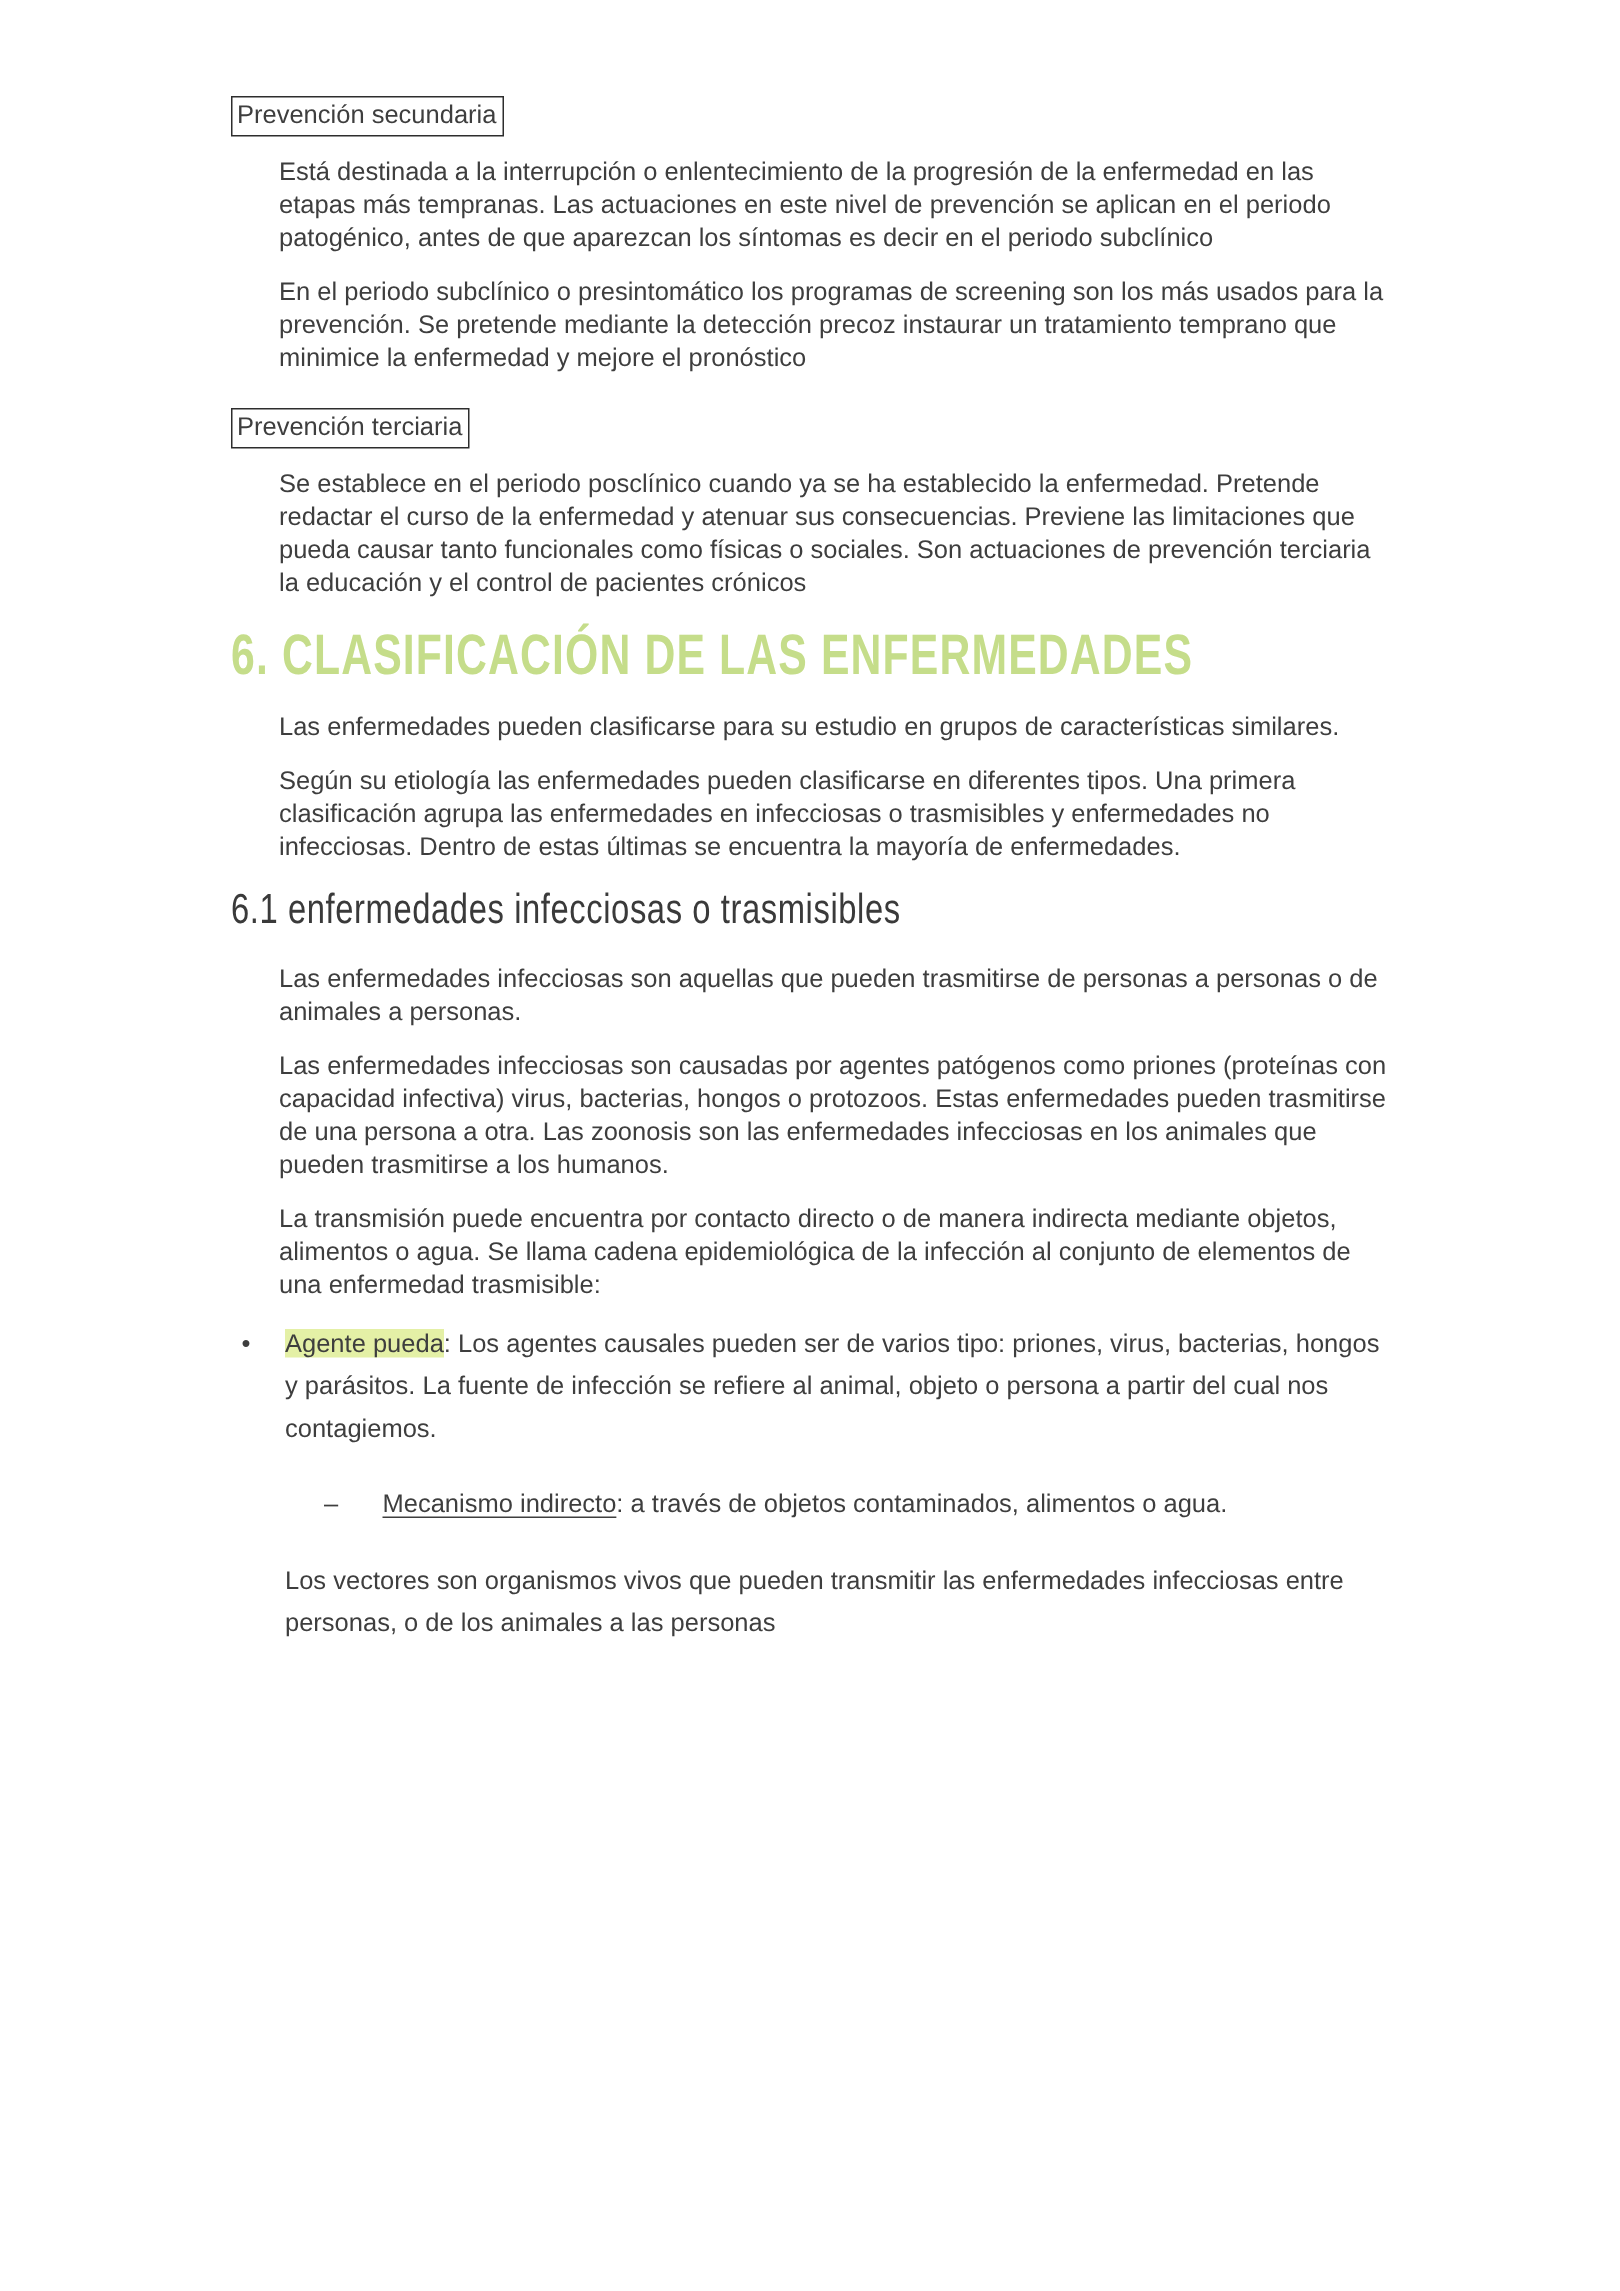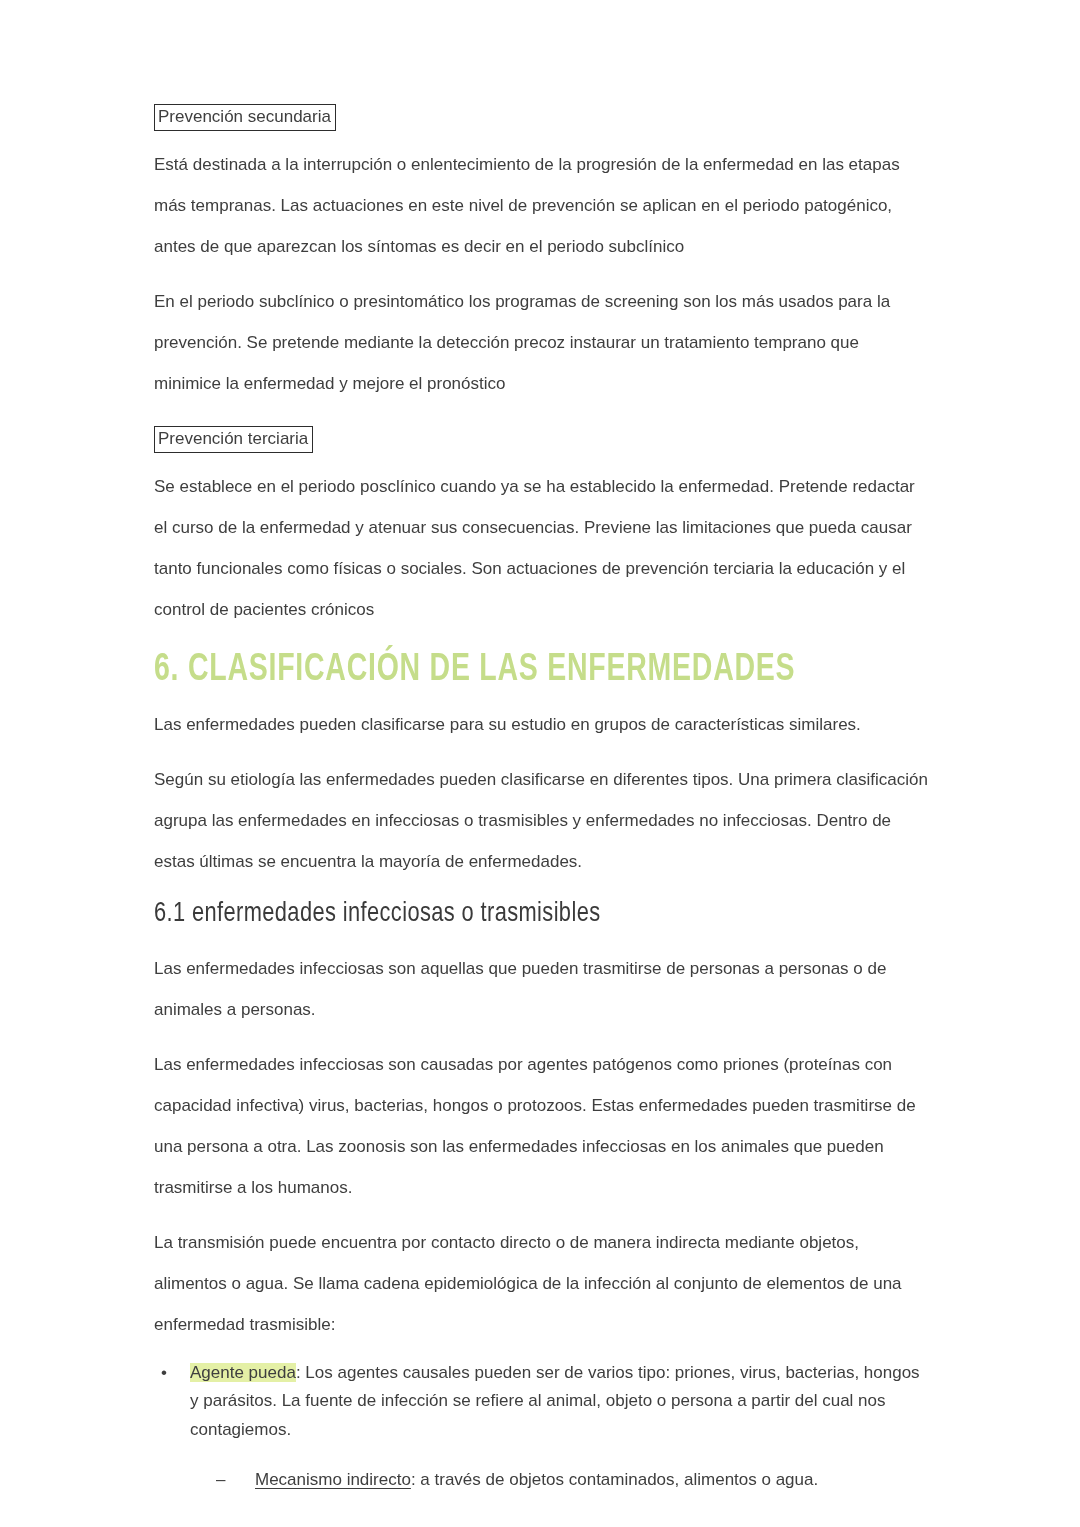--- a/index.html
+++ b/index.html
@@ -7,28 +7,29 @@
   body {
     width: 1080px;
     height: 1527px;
     font-family: "Liberation Sans", sans-serif;
     color: #3e3e3e;
     overflow: hidden;
   }
   .page {
     width: 1080px;
     height: 1527px;
-    padding: 104px 150px 0 154px;
+    padding: 64px 150px 0 154px;
     background: #ffffff;
   }
   .para {
     font-size: 17px;
-    line-height: 41px;
+    line-height: 22px;
     margin-bottom: 14px;
     max-width: 782px;
+    margin-left: 32px;
   }
   .box-heading {
     display: inline-block;
     border: 1px solid #2d2d2d;
     padding: 1px 4px 2px 3px;
     font-size: 17px;
     line-height: 22px;
     margin: 8px 0 13px 0;
     color: #3e3e3e;
   }
@@ -125,15 +126,16 @@
 
   <ul class="bullets">
     <li><span class="hl">Agente pueda</span><span>: Los agentes causales pueden ser de varios tipo: priones, virus, bacterias, hongos y parásitos. La fuente de infección se refiere al animal, objeto o persona a partir del cual nos contagiemos.</span></li>
   </ul>
 
   <ul class="subbullets">
     <li><span class="ul">Mecanismo indirecto</span><span>: a través de objetos contaminados, alimentos o agua.</span></li>
   </ul>
 
   <div class="closing">
+    <div>Los vectores son organismos vivos que pueden transmitir las enfermedades infecciosas entre personas, o de los animales a las personas</div>
   </div>
 
 </div>
 
 </body></html>

